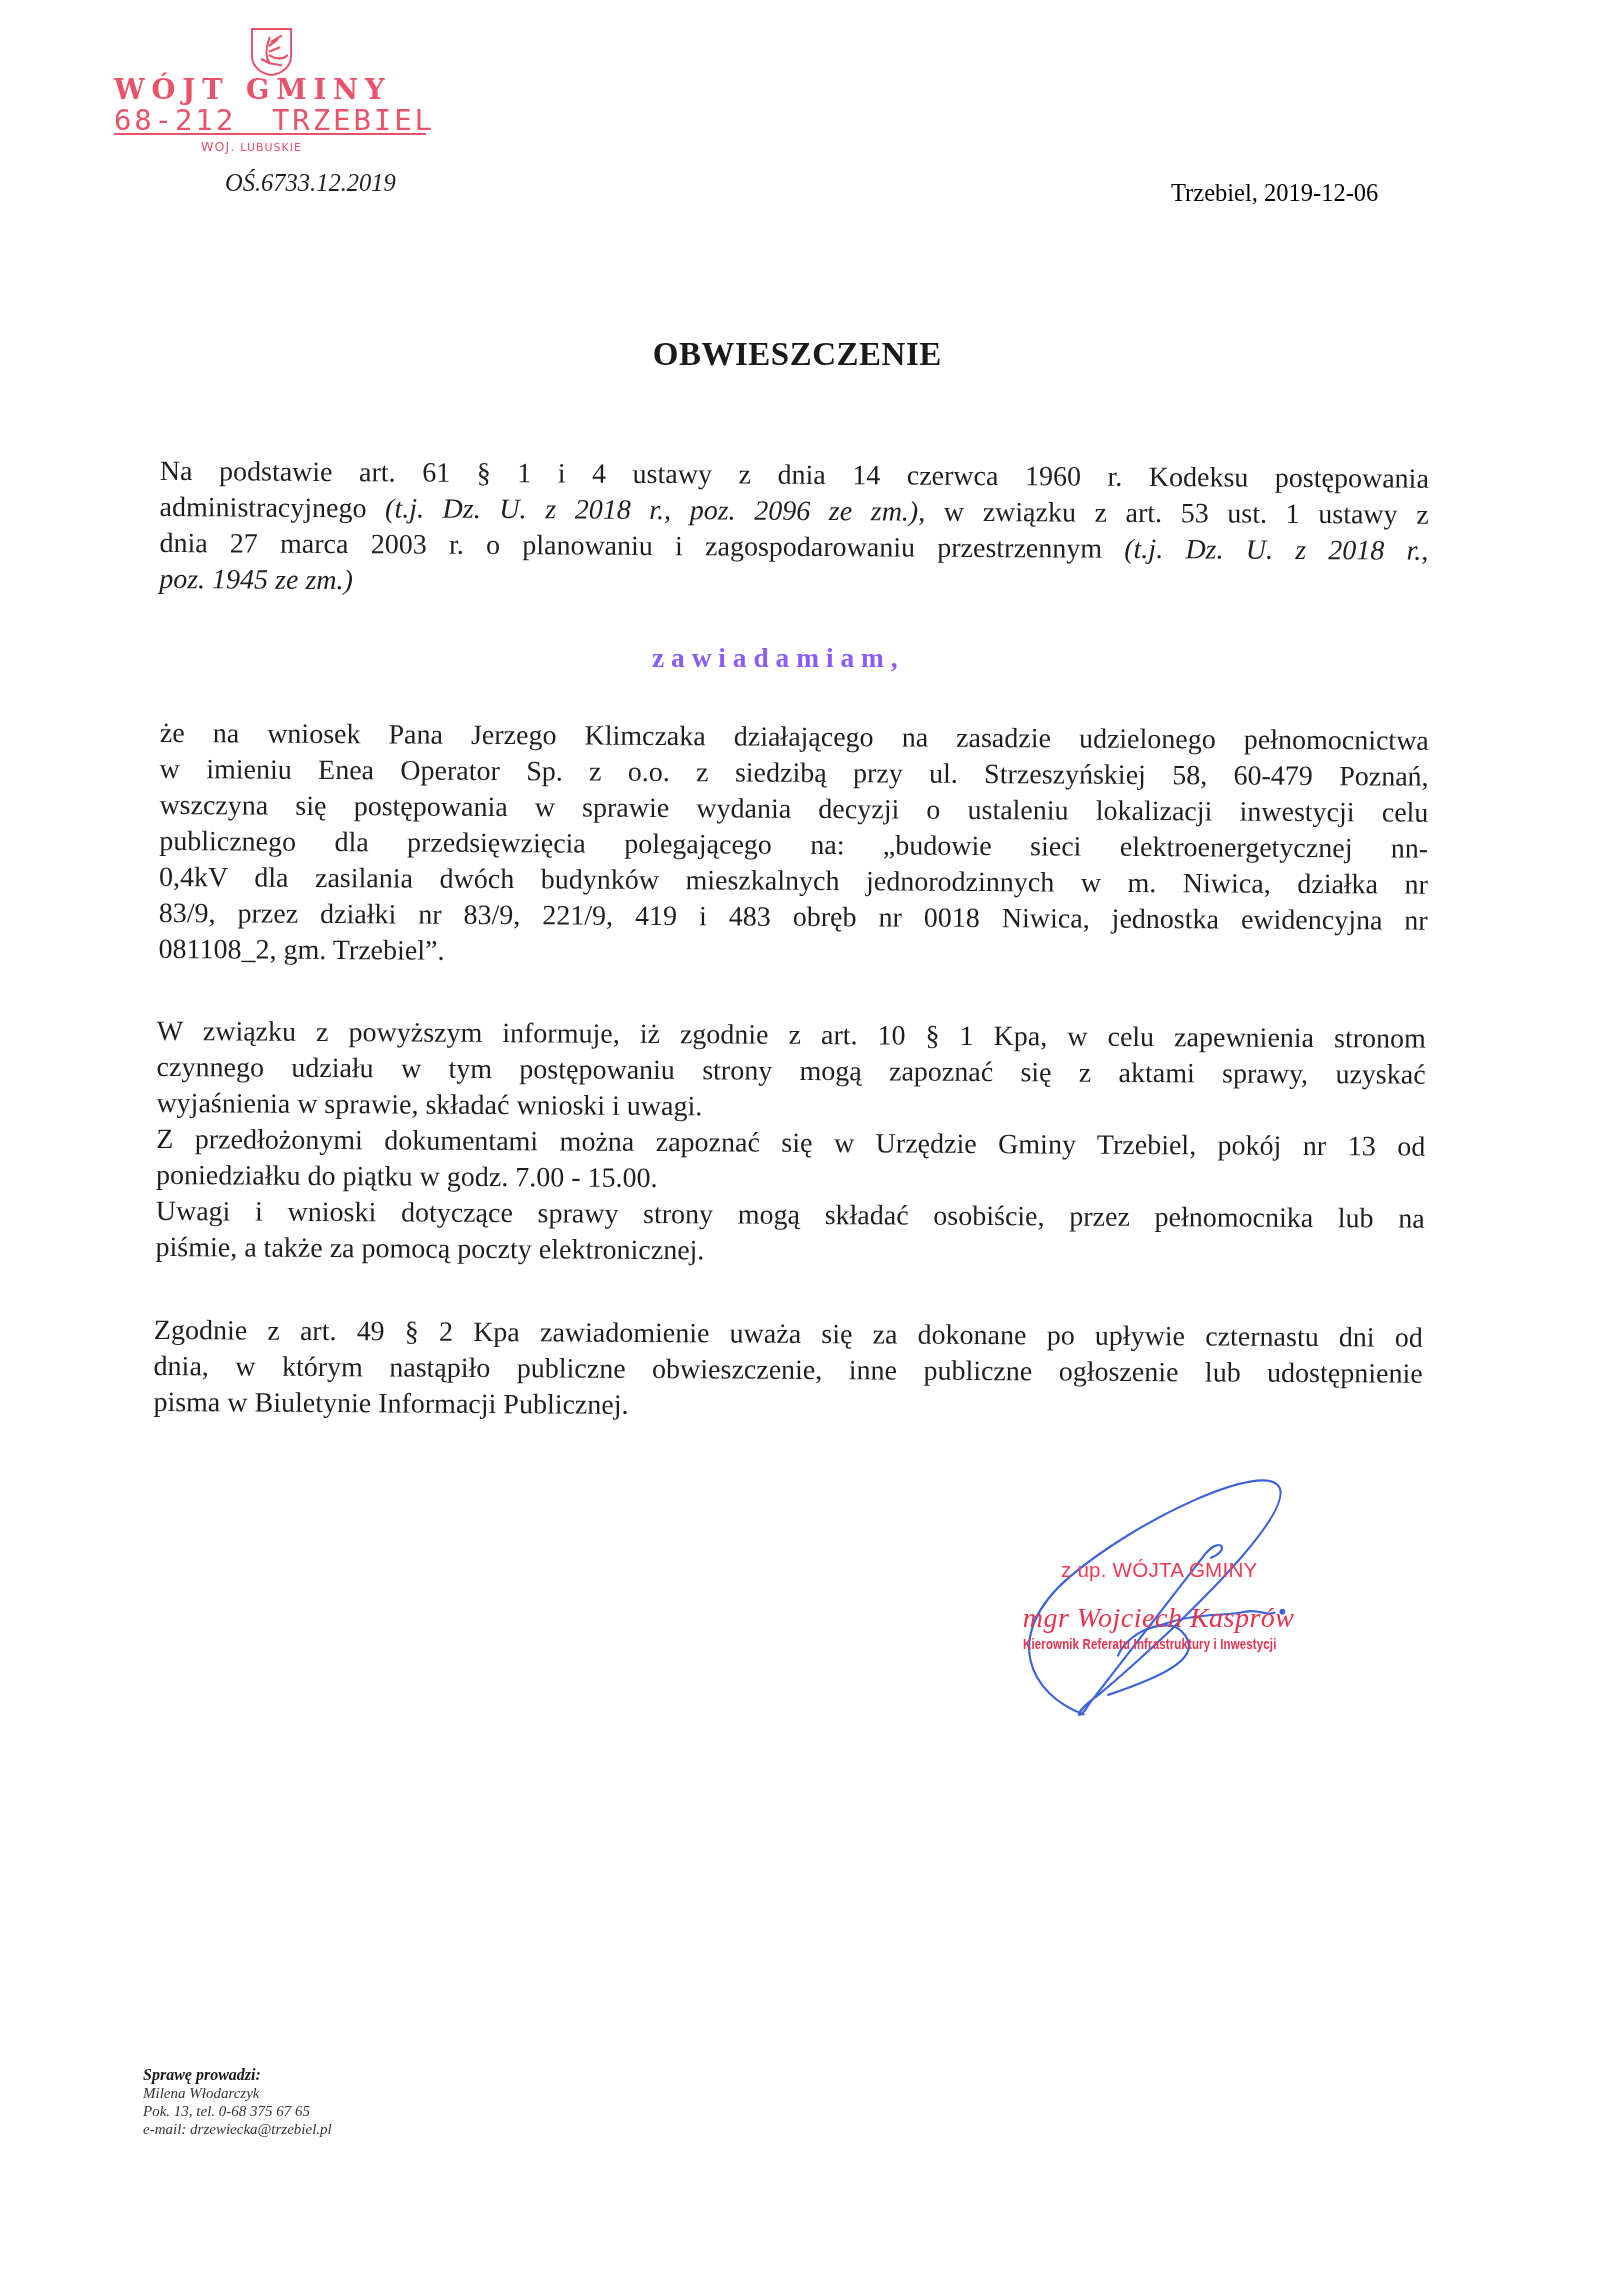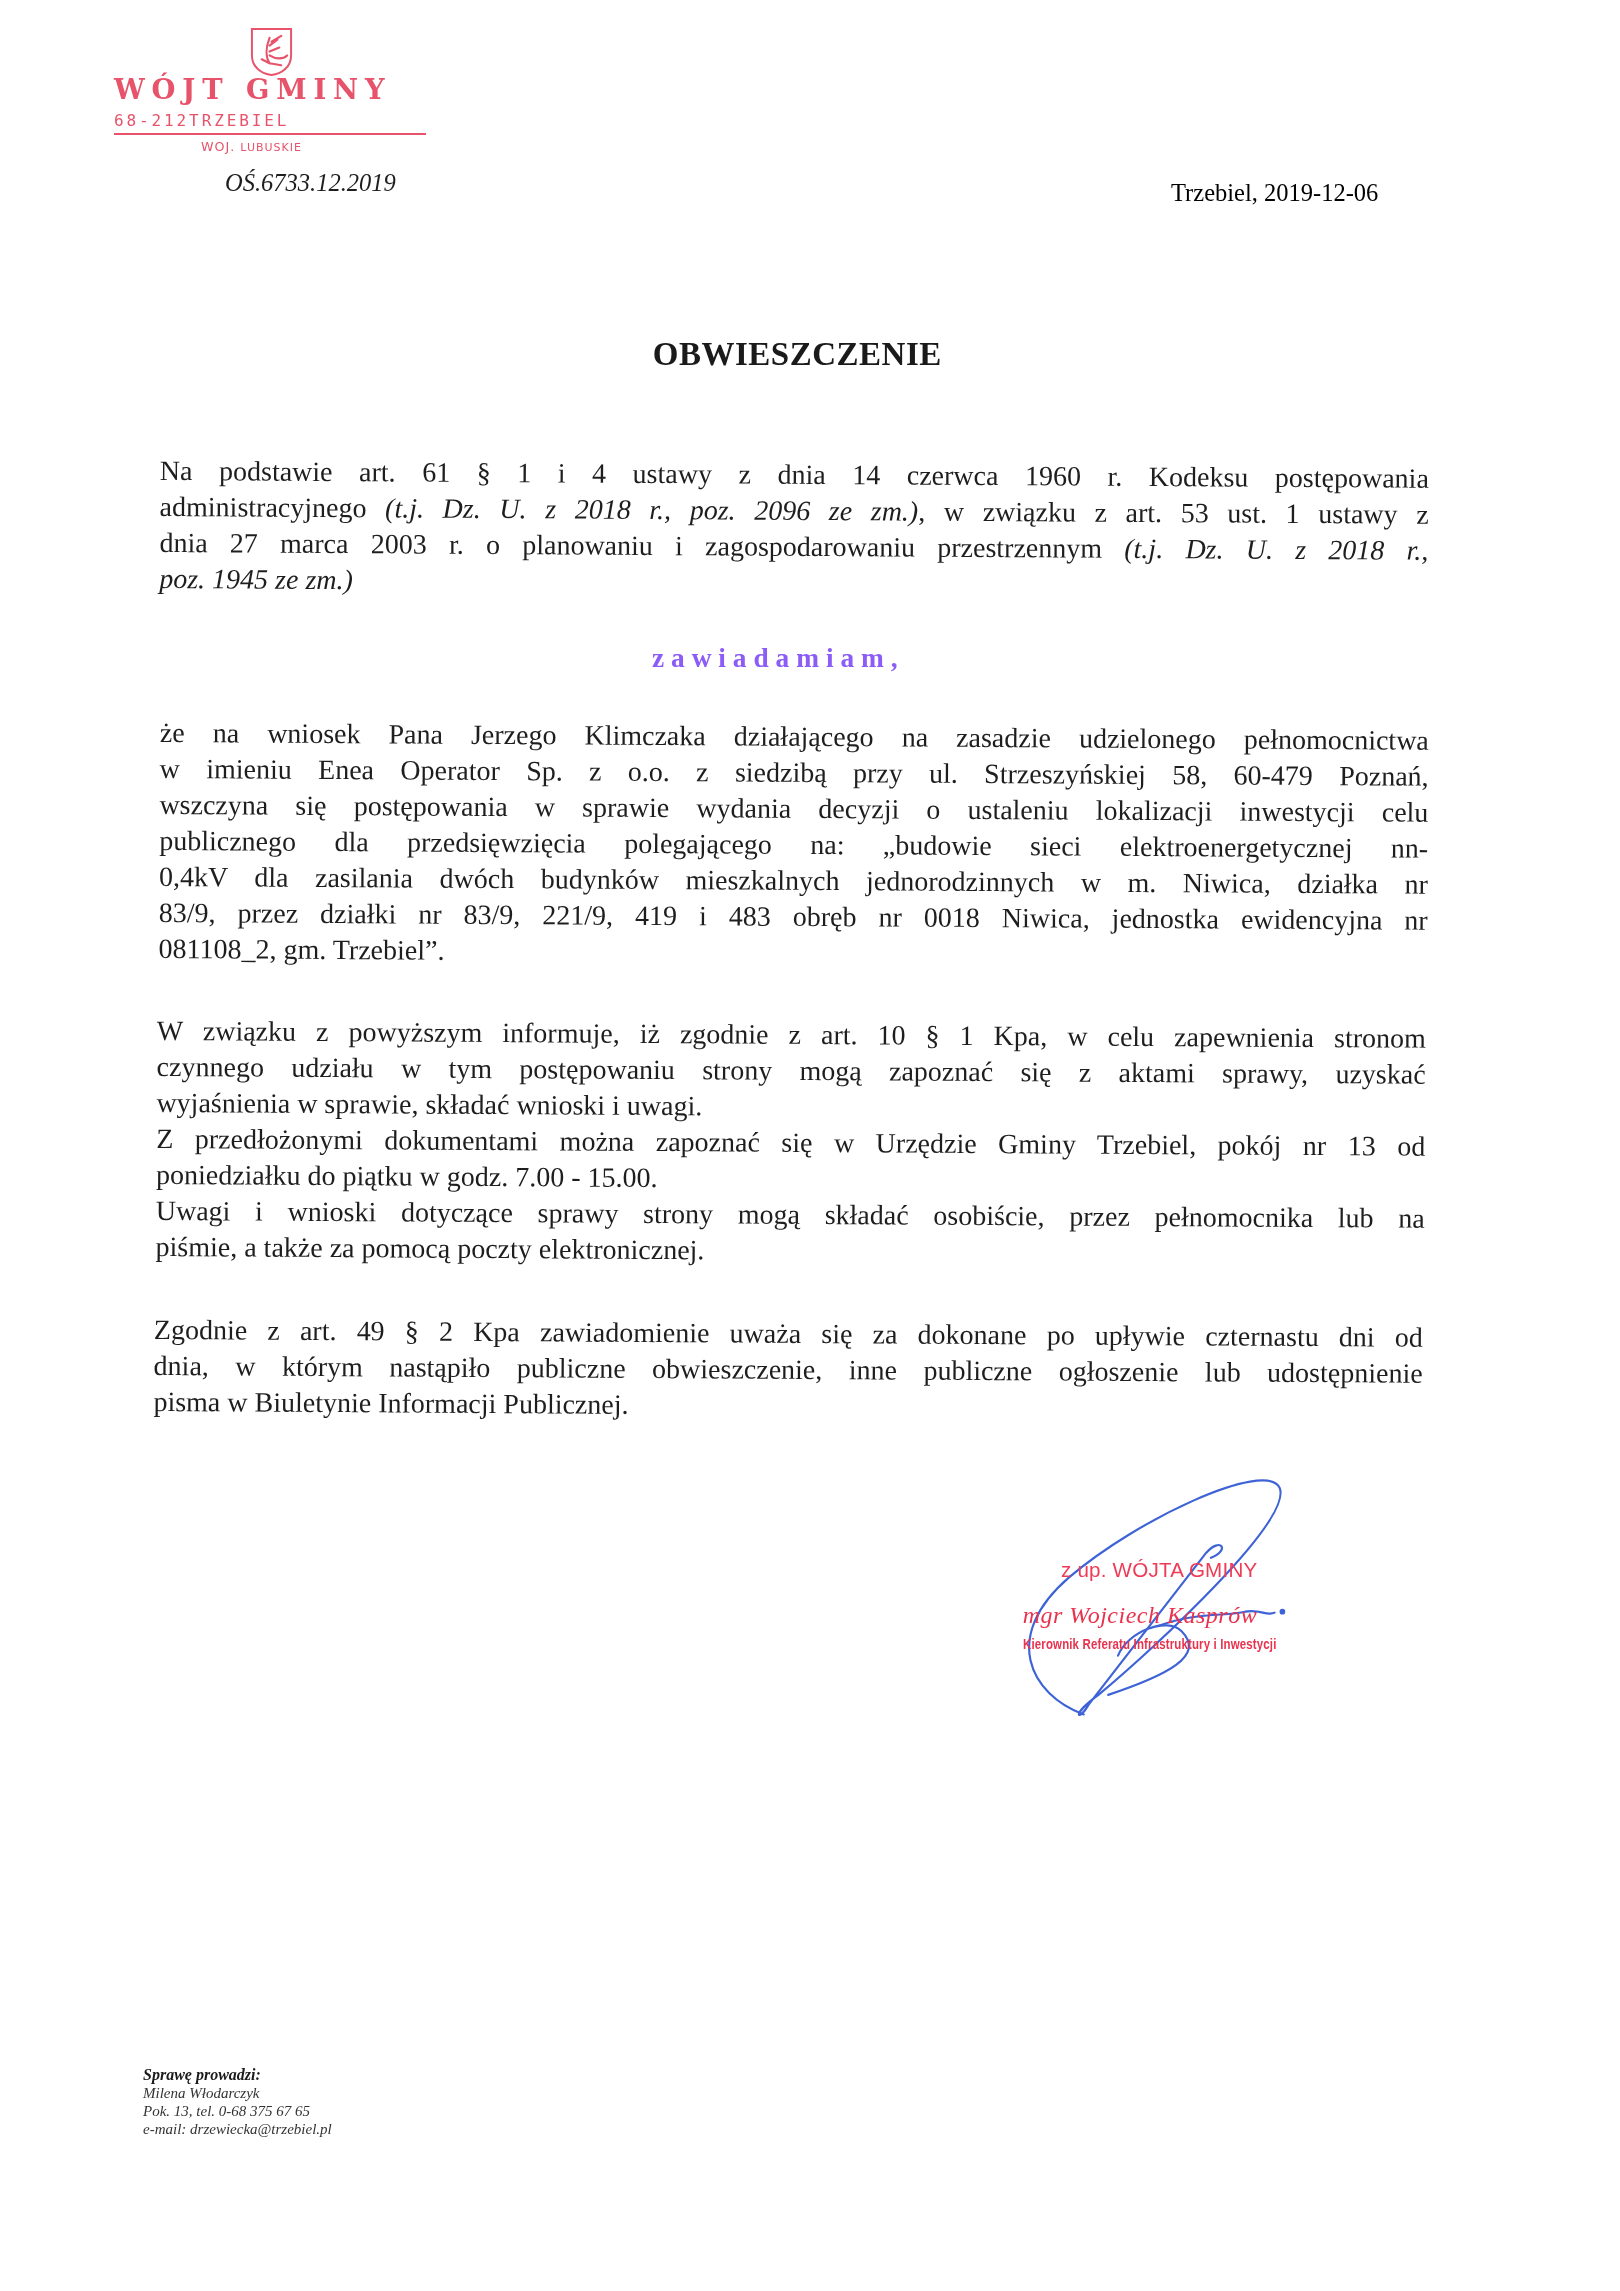--- a/index.html
+++ b/index.html
@@ -3,21 +3,21 @@
 <meta charset="utf-8">
 <style>
   html, body { margin: 0; padding: 0; background: #ffffff; }
   body { width: 1620px; height: 2292px; position: relative; overflow: hidden; }
   .page { position: absolute; left: 0; top: 0; width: 1304px; height: 2292px; background: #fff; }
 
   
   .stamp { position: absolute; left: 108px; top: 19.6px; width: 333px; height: 147px; color: #e6536a; }
   .stamp .shield { position: absolute; left: 140px; top: 6.9px; width: 47px; height: 51px; }
   .stamp .l1 { position: absolute; left: 5.9px; top: 55px; width: 321px; font-family: "DejaVu Serif", serif; font-weight: bold; font-size: 27.4px; letter-spacing: 6.9px; white-space: nowrap; line-height: 29px; }
-  .stamp .l2 { position: absolute; left: 5.9px; top: 88px; width: 321px; font-family: "DejaVu Sans Mono", monospace; font-size: 16px; letter-spacing: 2.9px; white-space: nowrap; line-height: 25.5px; display: flex; justify-content: flex-start; }
+  .stamp .l2 { position: absolute; left: 5.9px; top: 88px; width: 321px; font-family: "DejaVu Sans Mono", monospace; font-size: 29px; letter-spacing: 2.9px; white-space: nowrap; line-height: 25.5px; display: flex; justify-content: space-between; }
   .stamp .rule { position: absolute; left: 5.9px; top: 113px; width: 312px; height: 2px; background: #e6536a; }
   .stamp .l3 { position: absolute; left: 93px; top: 119px; font-family: "DejaVu Sans", sans-serif; font-size: 12.7px; letter-spacing: 1px; white-space: nowrap; line-height: 15.7px; }
   .stamp .l3 .small { font-size: 11px; }
 
   .ref-number { position: absolute; left: 225px; top: 169px; font-family: "Liberation Serif", serif; font-size: 24.5px; color: #1e1e1e; white-space: nowrap; font-style: italic; }
   .place-date { position: absolute; left: 1171px; top: 179px; font-family: "Liberation Serif", serif; font-size: 24.5px; color: #000000; white-space: nowrap; }
 
   .title { position: absolute; left: 0; width: 1620px; top: 335px; text-align: center; font-family: "Liberation Serif", serif; font-weight: bold; font-size: 33px; color: #1a1a1a; letter-spacing: 0.5px; padding-left: -19.6px; }
   .title span { display: inline-block; transform: translateX(-12.7px) scaleY(1.05); }
 
@@ -29,21 +29,21 @@
   .para1 { top: 453px; }
   .zaw { position: absolute; left: 652px; top: 643px; font-family: "Liberation Serif", serif; font-weight: bold; font-size: 27.4px; letter-spacing: 6.9px; color: #8b5cf6; white-space: nowrap; }
   .para2 { top: 715px; }
   .para3 { top: 1013px; left: 157px; }
   .para4 { top: 1312px; left: 154px; }
 
   
   .sig { position: absolute; left: 1010px; top: 1460px; width: 353px; height: 274px; }
   .sig svg.scribble { position: absolute; left: 0; top: 0; width: 353px; height: 274px; }
   .sig .s1 { position: absolute; left: 51px; top: 98px; font-family: "Liberation Sans", sans-serif; font-size: 20.6px; color: #ee3b56; white-space: nowrap; letter-spacing: 0.2px; }
-  .sig .s2 { position: absolute; left: 12.7px; top: 142px; font-family: "Liberation Serif", serif; font-style: italic; font-size: 24px; color: #e8324e; white-space: nowrap; letter-spacing: 0.5px; }
+  .sig .s2 { position: absolute; left: 12.7px; top: 142px; font-family: "Liberation Serif", serif; font-style: italic; font-size: 28px; color: #e8324e; white-space: nowrap; letter-spacing: 0.5px; }
   .sig .s3 { position: absolute; left: 12.7px; top: 176px; font-family: "Liberation Sans", sans-serif; font-weight: bold; font-size: 14.7px; color: #e8324e; white-space: nowrap; transform: scaleX(0.78); transform-origin: left top; letter-spacing: 0.2px; }
 
   
   .footer { position: absolute; left: 143px; top: 2066px; font-family: "Liberation Serif", serif; font-style: italic; font-size: 15px; line-height: 18px; color: #333; }
   .footer .head { font-weight: bold; color: #1a1a1a; font-size: 16px; }
 </style>
 </head>
 <body>
 
 <div class="page">

